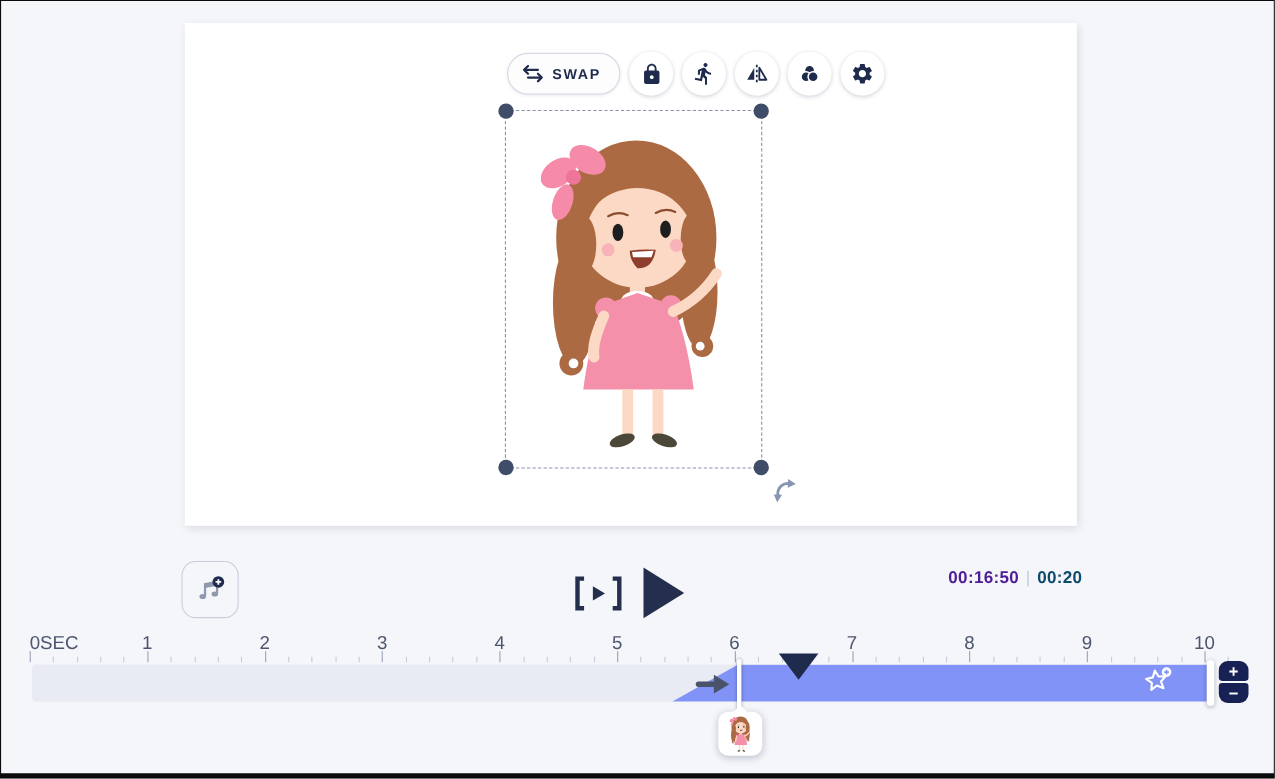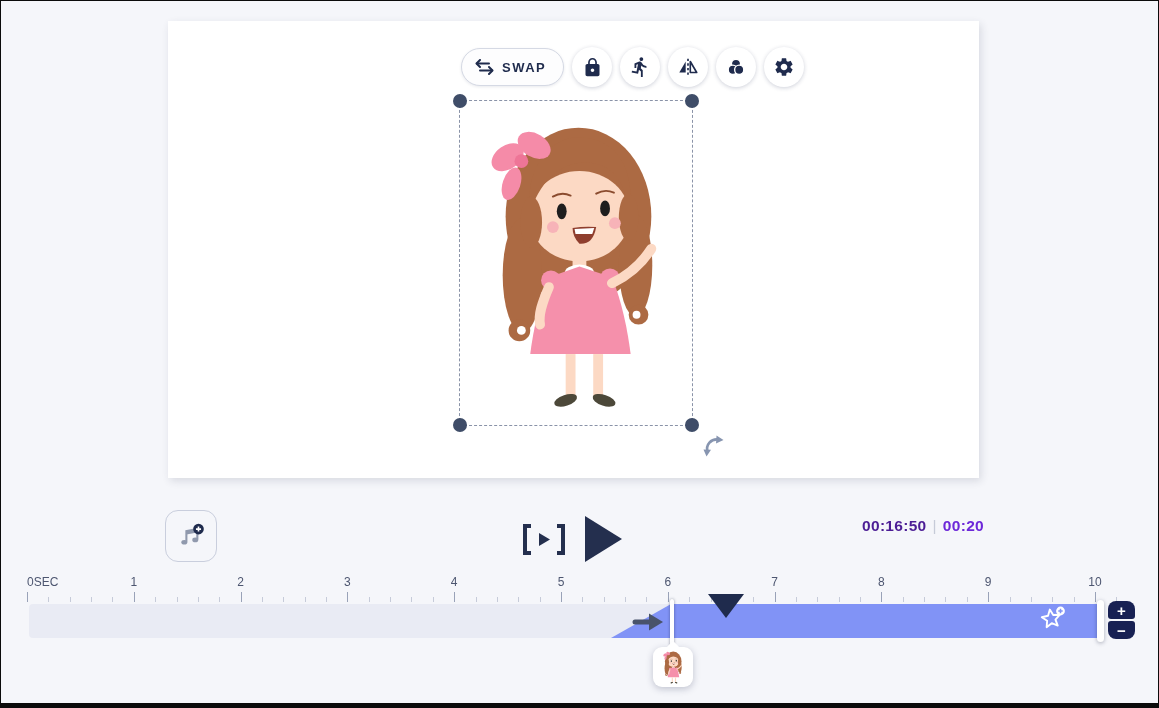--- a/index.html
+++ b/index.html
@@ -55,26 +55,26 @@
     position:absolute; left:164px; top:509px; width:52px; height:52px;
     border-radius:13px; border:1px solid #c9cedd; background:transparent; cursor:pointer;
     display:flex; align-items:center; justify-content:center;
   }
   .preview-btn { position:absolute; left:519px; top:520px; width:48px; height:37px; background:none; border:none; cursor:pointer; }
   .play-btn { position:absolute; left:583px; top:514px; width:40px; height:48px; background:none; border:none; cursor:pointer; }
 
   .timecode { position:absolute; top:516px; right:174px; font-size:15.5px; font-weight:bold; letter-spacing:.3px; }
   .timecode .cur { color:#4c1d95; }
   .timecode .sep { color:#c6cbd8; margin:0 6px; font-weight:normal; }
-  .timecode .tot { color:#6d28d9; }
+  .timecode .tot { color:#0c4a6e; }
 
   
   .timeline { position:absolute; left:0; top:570px; width:1159px; height:133px; }
   .ruler-label {
-    position:absolute; top:4px; font-size:12px; color:#4d5670; white-space:nowrap;
+    position:absolute; top:4px; font-size:17px; color:#4d5670; white-space:nowrap;
   }
   .ruler-label.centered { transform:translateX(-50%); }
   .tick { position:absolute; width:1px; background:#c6cbd9; top:26px; height:5px; }
   .tick.major { background:#99a2b8; top:21px; height:10px; }
 
   .track {
     position:absolute; left:28px; top:33px; width:1069px; height:34px;
     background:#e9ebf4; border-radius:4px; cursor:pointer;
   }
   .track-blue {

